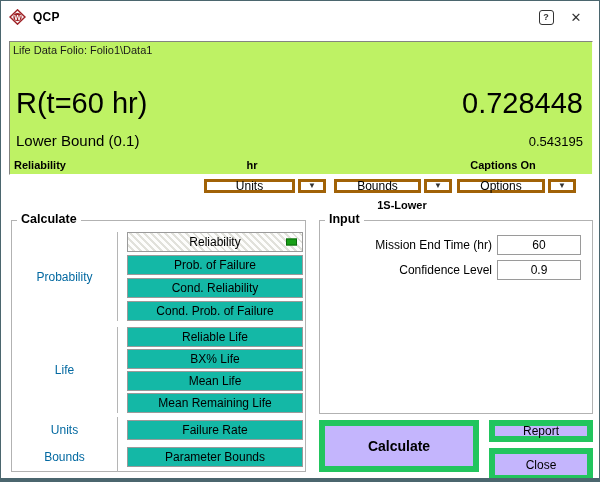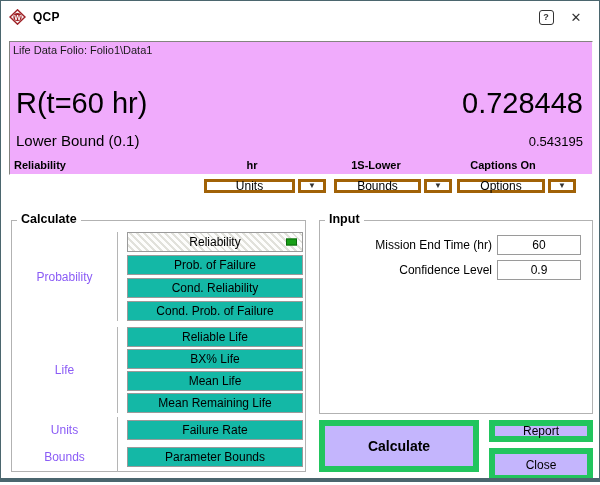--- a/index.html
+++ b/index.html
@@ -33,21 +33,21 @@
   .sb-main,.sb-arrow{
     position:absolute;top:178px;height:14px;box-sizing:border-box;border:3px solid #a16207;
     background:#fff;display:flex;align-items:center;justify-content:center;font-size:12px;cursor:default;
   }
   .sb-arrow{width:28px;}
   .arrow-glyph{font-size:8px;color:#333;line-height:1;}
   
   .groupbox{position:absolute;box-sizing:border-box;border:1px solid #b2b2b2;background:#fff;}
   .groupbox .gb-label{position:absolute;top:-9px;left:5px;background:#fff;padding:0 4px;font-size:12.5px;font-weight:bold;}
   
-  .cat-label{position:absolute;left:0;width:105px;text-align:center;font-size:12px;color:#8b5cf6;}
+  .cat-label{position:absolute;left:0;width:105px;text-align:center;font-size:12px;color:#0369a1;}
   .vsep{position:absolute;left:105px;width:1px;background:#b5b5b5;}
   .cbtn{
     position:absolute;left:115px;width:176px;height:20px;box-sizing:border-box;border:1px solid #9a9a9a;
     background:#14b8a6;display:flex;align-items:center;justify-content:center;font-size:12px;cursor:default;
   }
   .cbtn.selected{
     background:repeating-linear-gradient(45deg,#fdfdfc 0px,#fdfdfc 3px,#e1e1db 3px,#e1e1db 5px);
   }
   .sel-indicator{position:absolute;right:5px;top:50%;transform:translateY(-50%);width:11px;height:7px;background:#18a018;border:1px solid #0c6b0c;box-sizing:border-box;}
   
@@ -81,34 +81,34 @@
     <span class="app-title">QCP</span>
     <span class="spacer"></span>
     <span class="tb-btn">
       <span class="help-glyph">?</span>
     </span>
     <span class="tb-btn">
       <span class="close-glyph">✕</span>
     </span>
   </div>
 
-  <div class="results" style="background:#f0abfc;">
+  <div class="results" style="background:#bef264;">
     <div class="folio">Life Data Folio: Folio1\Data1</div>
     <div class="metric-row">
       <span>R(t=60 hr)</span>
       <span>0.728448</span>
     </div>
     <div class="bound-row">
       <span class="bound-label">Lower Bound (0.1)</span>
       <span class="bound-value">0.543195</span>
     </div>
     <div class="status-row">
       <span class="s-left">Reliability</span>
       <span class="s-center" style="left:242px;">hr</span>
-      <span class="s-center" style="left:366px;">1S-Lower</span>
+      <span class="s-center" style="left:392px;margin-top:40px;">1S-Lower</span>
       <span class="s-center" style="left:493px;">Captions On</span>
     </div>
   </div>
 
   <div class="sb-main" style="left:203px;width:91px;">Units</div>
   <div class="sb-arrow" style="left:297px;">
     <span class="arrow-glyph">▼</span>
   </div>
   <div class="sb-main" style="left:333px;width:87px;">Bounds</div>
   <div class="sb-arrow" style="left:423px;">

